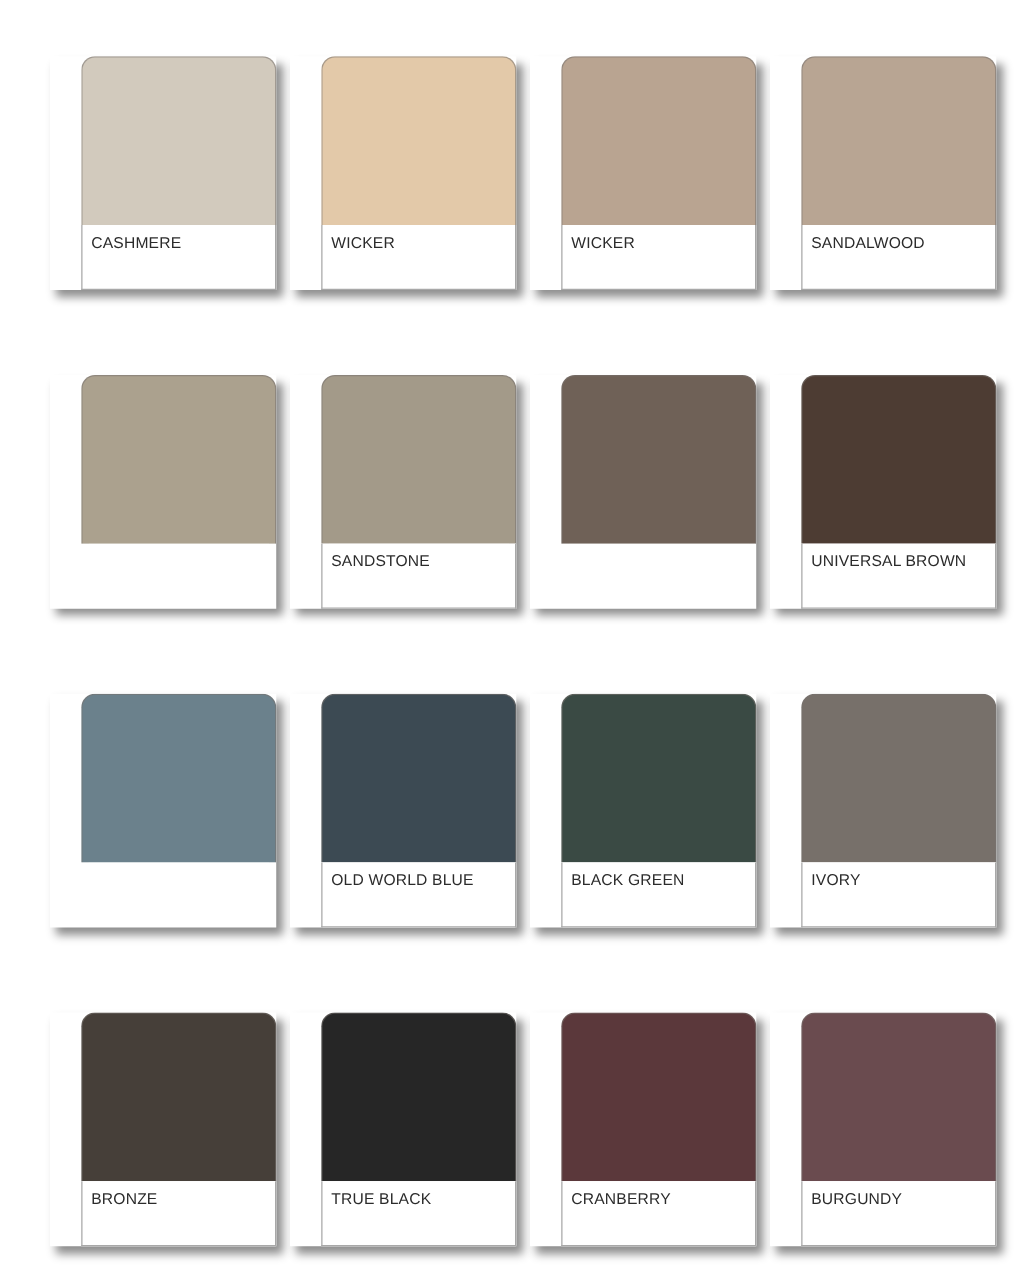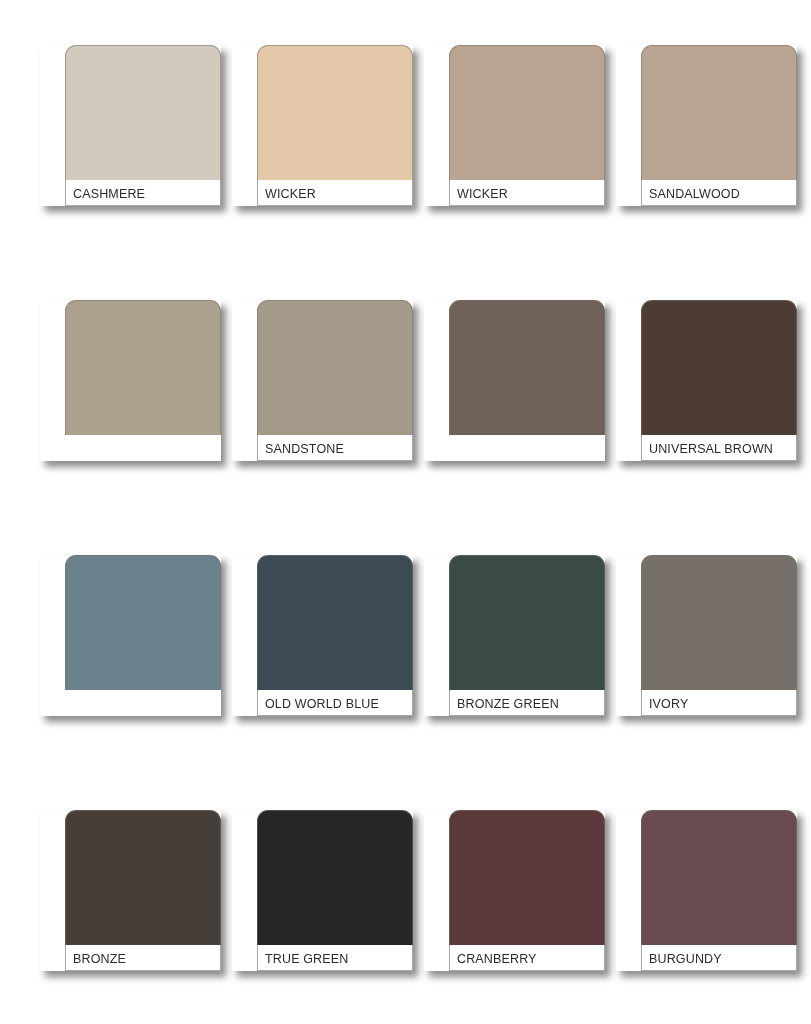--- a/index.html
+++ b/index.html
@@ -24,21 +24,21 @@
     display: grid;
     grid-template-columns: repeat(4, 156px);
     grid-template-rows: repeat(4, 187px);
     column-gap: 36px;
     row-gap: 68px;
   }
 
   .swatch {
     position: relative;
     width: 156px;
-    height: 161px;
+    height: 187px;
     display: flex;
     flex-direction: column;
     background: #ffffff;
     box-shadow: 5px 6px 7px rgba(0, 0, 0, 0.45);
     padding-left: 25px;
   }
 
   .swatch-color {
     flex: 0 0 135px;
     height: 135px;
@@ -118,39 +118,39 @@
     </div>
     <div class="swatch">
       <div class="swatch-color" style="background-color: rgb(60, 74, 83);"></div>
       <div class="swatch-label-strip">
         <span class="swatch-label">OLD WORLD BLUE</span>
       </div>
     </div>
     <div class="swatch">
       <div class="swatch-color" style="background-color: rgb(58, 74, 68);"></div>
       <div class="swatch-label-strip">
-        <span class="swatch-label">BRONZE GREEN</span>
+        <span class="swatch-label">BLACK GREEN</span>
       </div>
     </div>
     <div class="swatch">
       <div class="swatch-color" style="background-color: rgb(119, 112, 106);"></div>
       <div class="swatch-label-strip">
         <span class="swatch-label">IVORY</span>
       </div>
     </div>
     <div class="swatch">
       <div class="swatch-color" style="background-color: rgb(70, 63, 57);"></div>
       <div class="swatch-label-strip">
         <span class="swatch-label">BRONZE</span>
       </div>
     </div>
     <div class="swatch">
       <div class="swatch-color" style="background-color: rgb(38, 38, 38);"></div>
       <div class="swatch-label-strip">
-        <span class="swatch-label">TRUE GREEN</span>
+        <span class="swatch-label">TRUE BLACK</span>
       </div>
     </div>
     <div class="swatch">
       <div class="swatch-color" style="background-color: rgb(91, 56, 59);"></div>
       <div class="swatch-label-strip">
         <span class="swatch-label">CRANBERRY</span>
       </div>
     </div>
     <div class="swatch">
       <div class="swatch-color" style="background-color: rgb(106, 75, 79);"></div>

